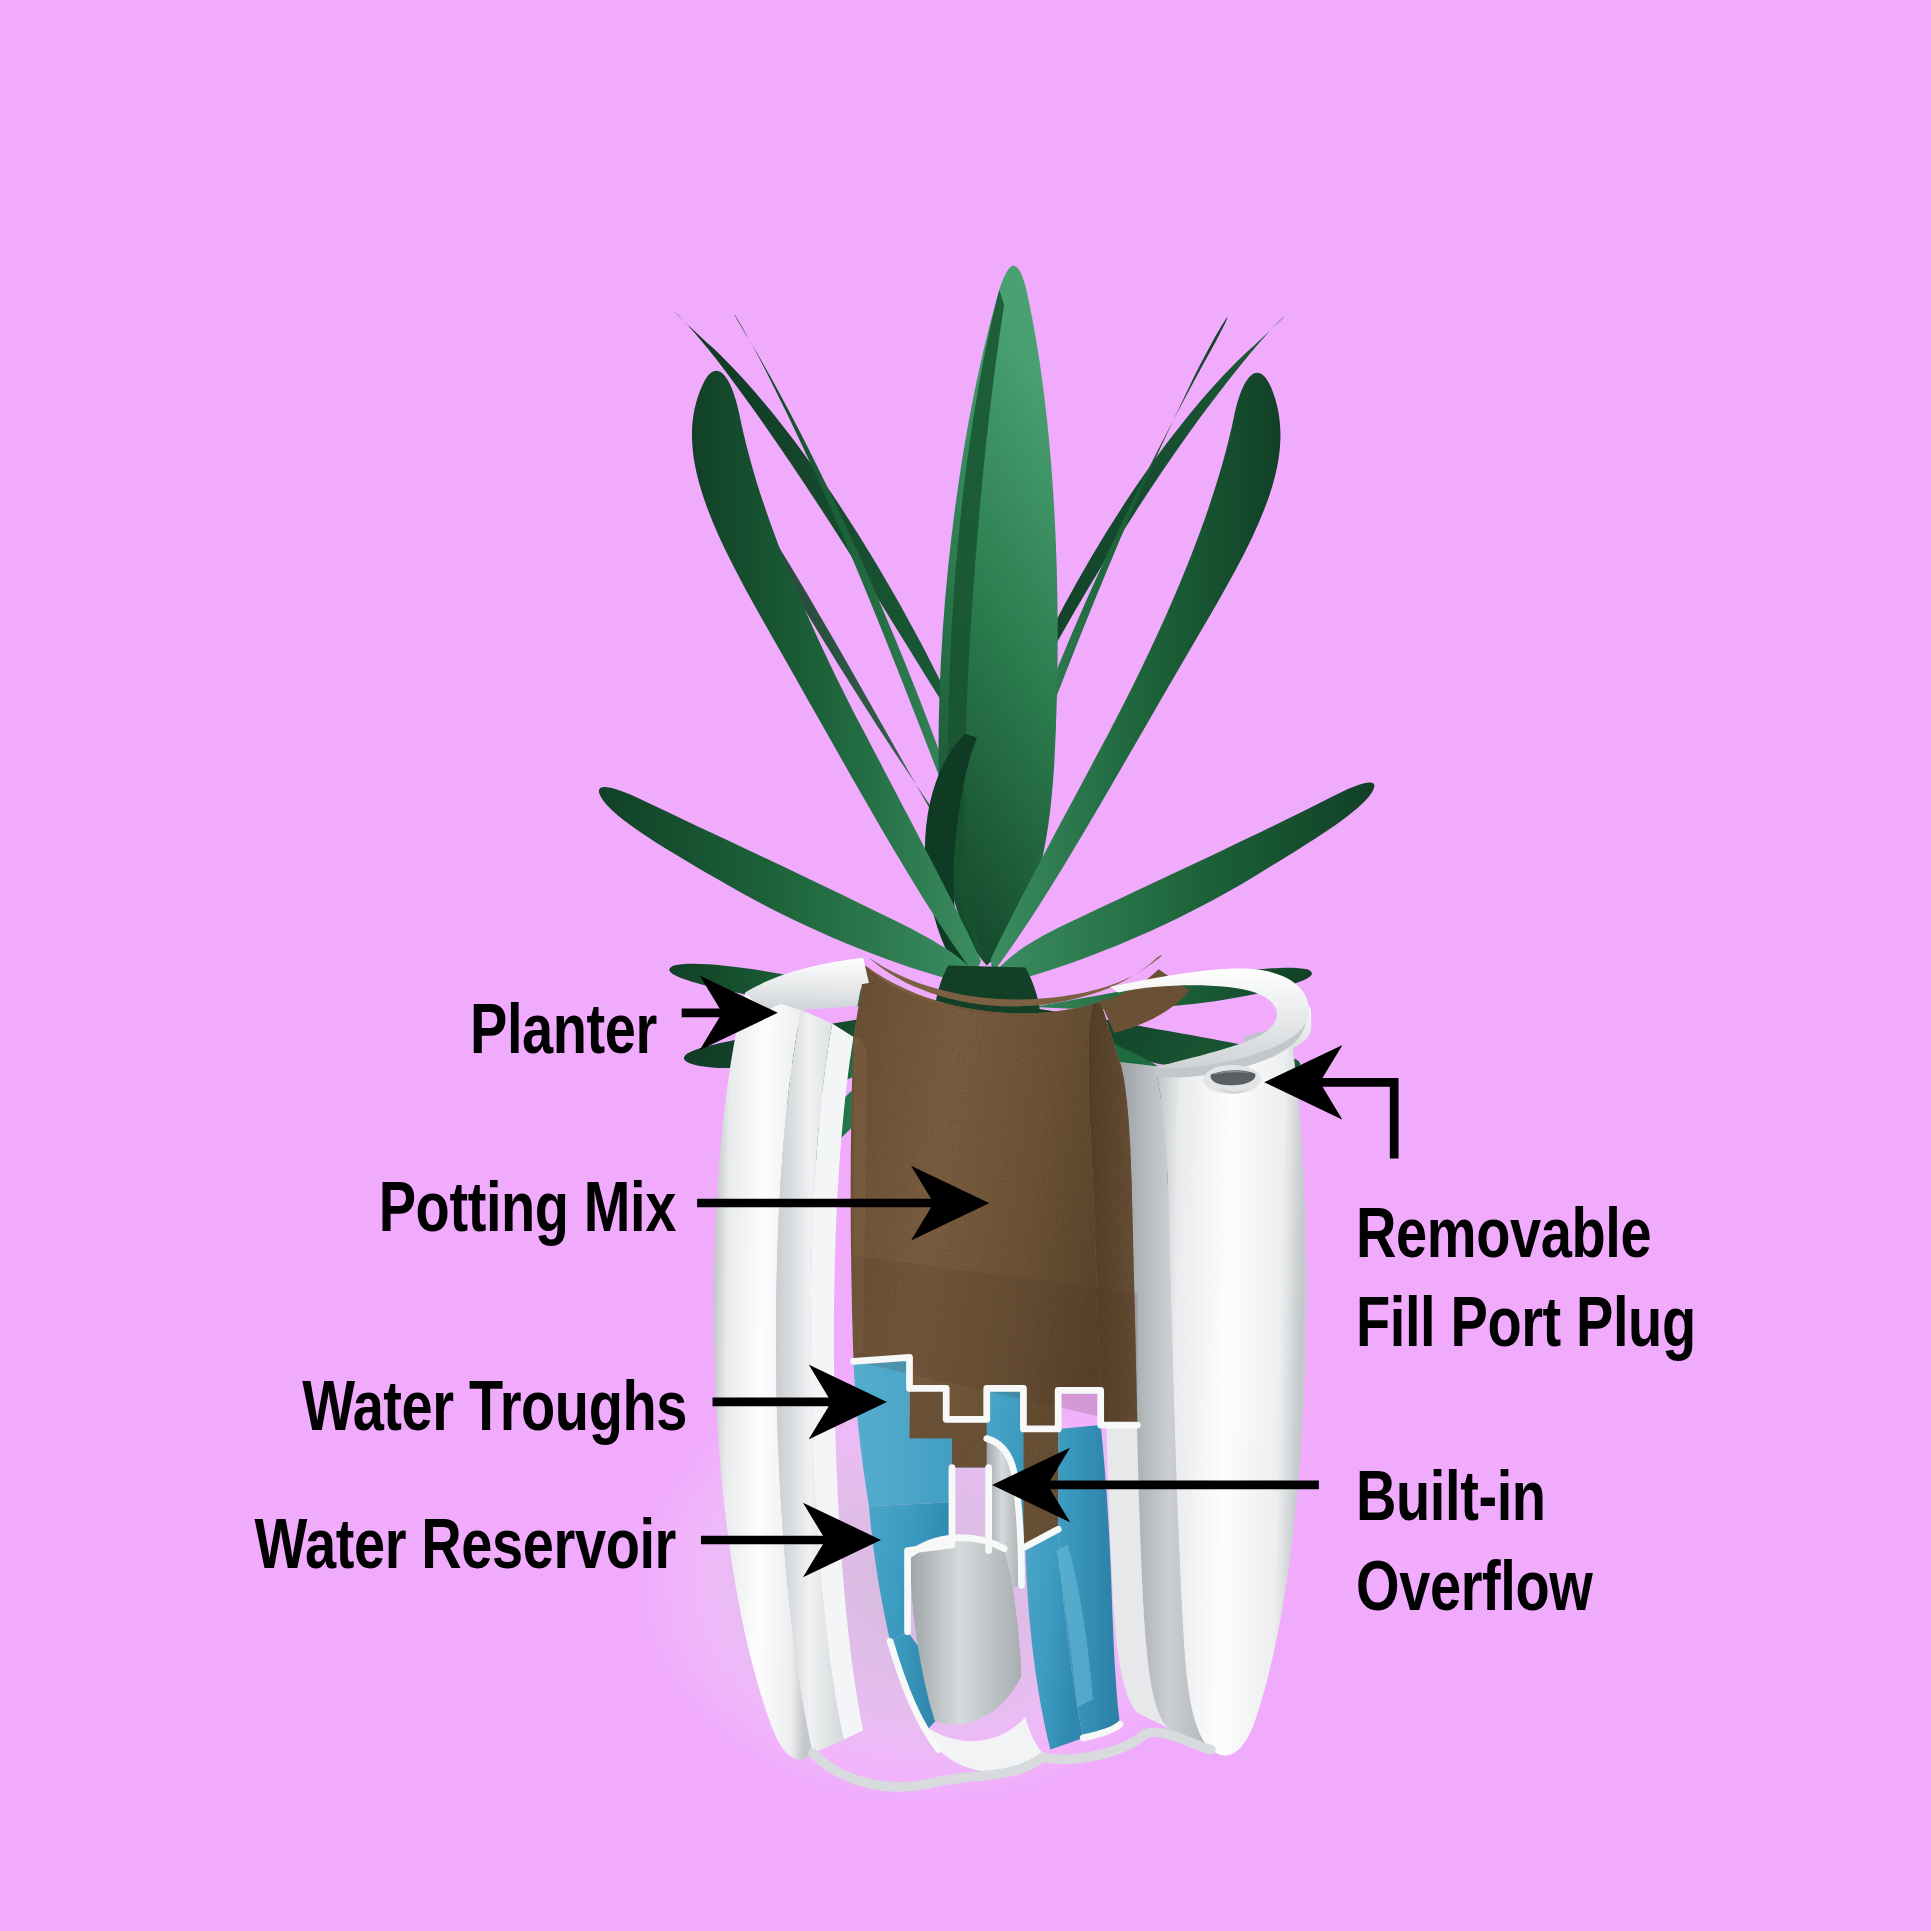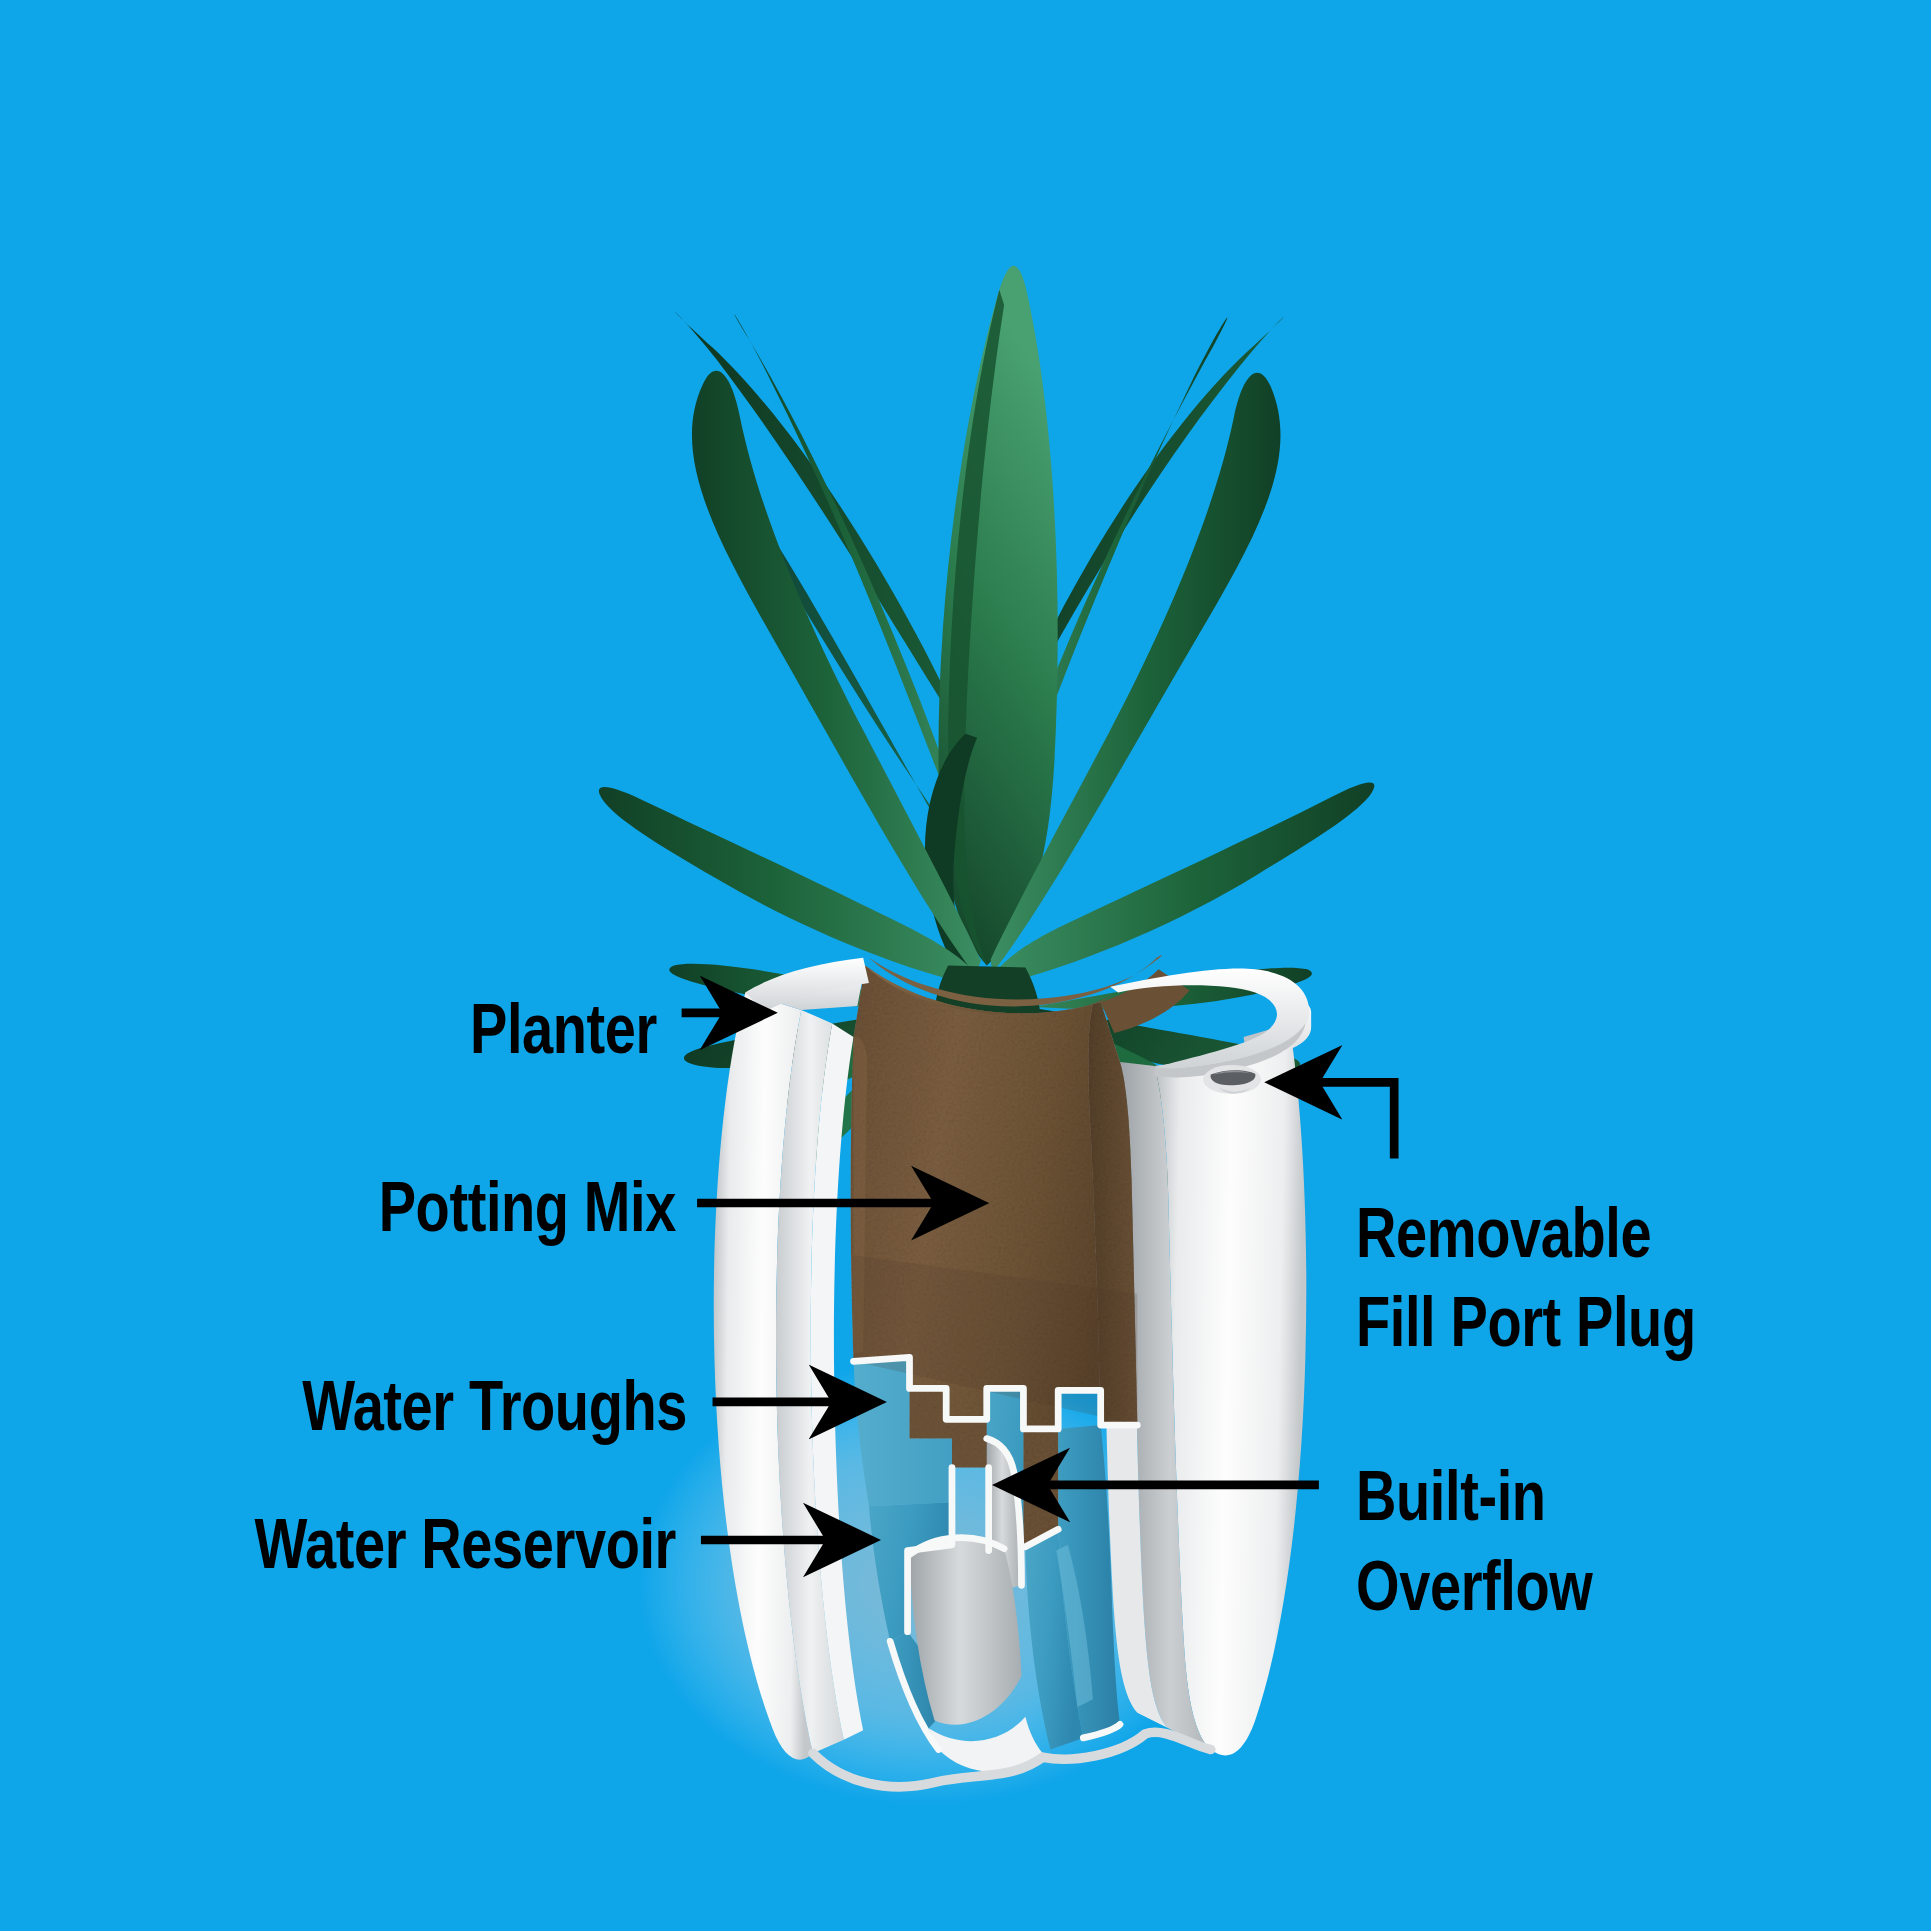--- a/index.html
+++ b/index.html
@@ -1,18 +1,18 @@
 <!DOCTYPE html>
 <html><head>
 <meta charset="utf-8">
 <style>
   html,body{margin:0;padding:0;background:#ffffff;}
   body{width:1931px;height:1931px;overflow:hidden;
        font-family:"Liberation Sans","DejaVu Sans",sans-serif;}
-  #stage{position:relative;width:1931px;height:1931px;background:#0ea5e9;}
+  #stage{position:relative;width:1931px;height:1931px;background:#f0abfc;}
   #art{position:absolute;left:0;top:0;width:1931px;height:1931px;}
   .label{position:absolute;color:#000;font-weight:700;
          font-family:"Liberation Sans","DejaVu Sans",sans-serif;
          font-size:70px;line-height:1.28;letter-spacing:-0.5px;
          transform:scaleX(0.80);white-space:pre;}
   .label.l{transform-origin:100% 50%;text-align:right;}
   .label.r{transform-origin:0% 50%;text-align:left;}
 </style>
 </head>
 <body style="background: rgb(255, 255, 255);">

